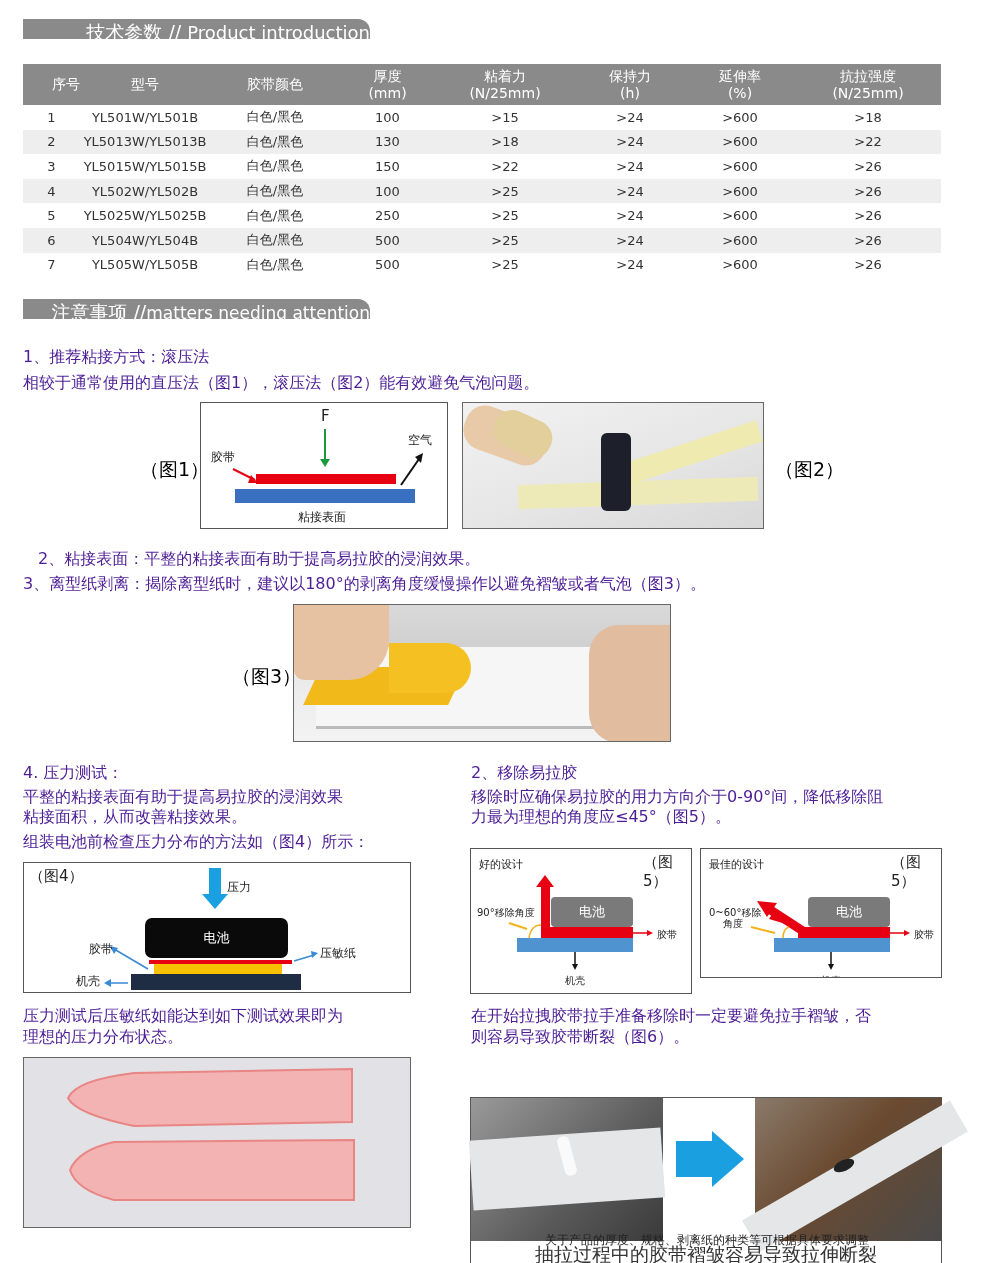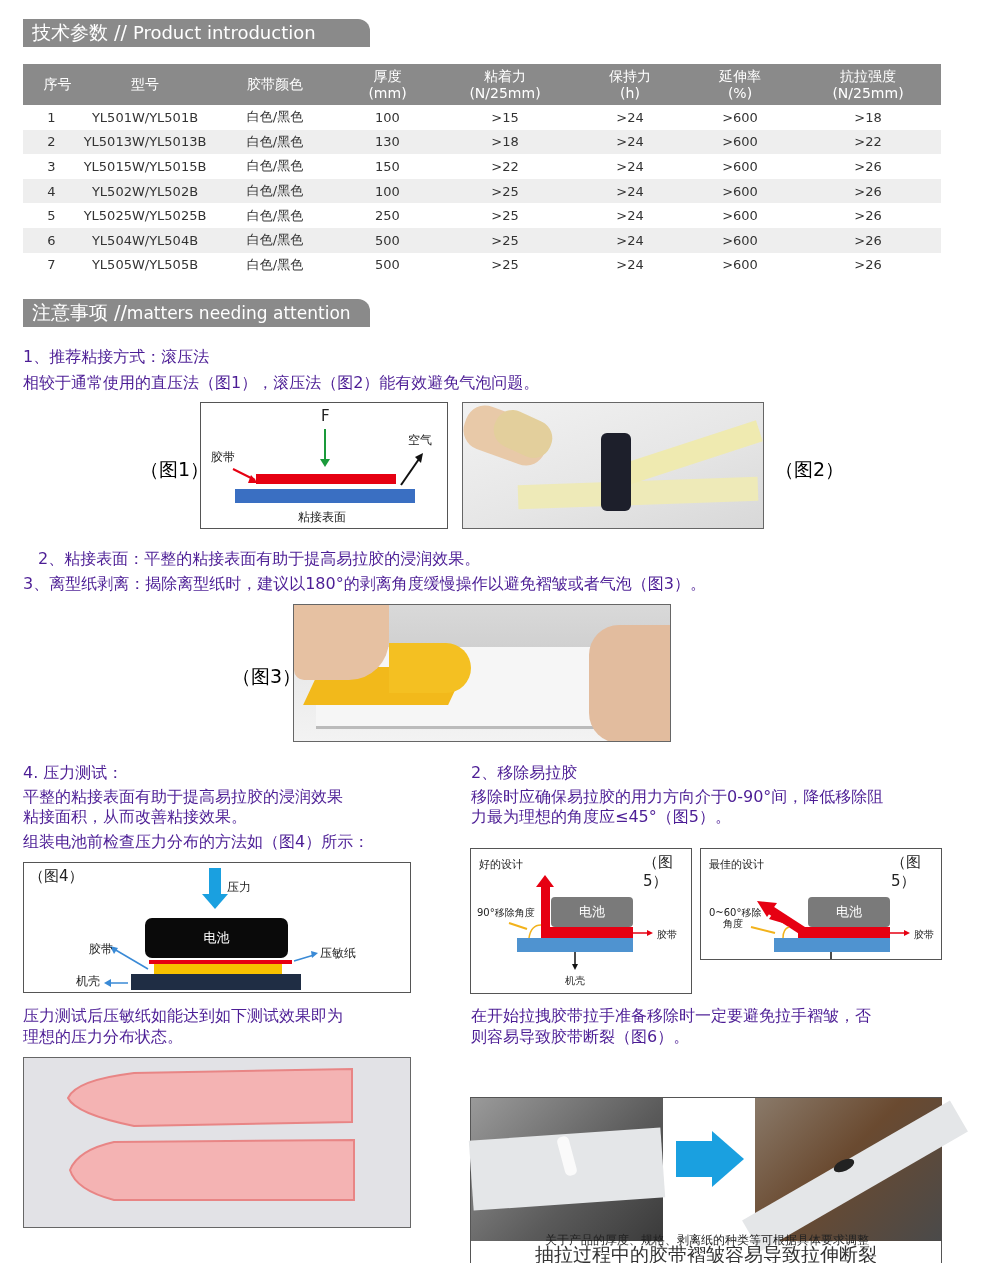--- a/index.html
+++ b/index.html
@@ -1,22 +1,22 @@
 <!DOCTYPE html>
 <html><head>
 <meta charset="utf-8">
 <style>
   * { box-sizing: border-box; margin: 0; padding: 0; }
   body { width: 1000px; height: 1263px; background: #ffffff; font-family: "DejaVu Sans", "Liberation Sans", sans-serif; color: #222; position: relative; overflow: hidden; }
   .abs { position: absolute; }
-  .section-header { position: absolute; left: 23px; height: 28px; background: #8a8a8a; color: #fff; font-size: 19px; line-height: 26px; padding-left: 9px; border-top-right-radius: 12px; white-space: nowrap; }
+  .section-header { position: absolute; left: 23px; height: 20px; background: #8a8a8a; color: #fff; font-size: 19px; line-height: 26px; padding-left: 9px; border-top-right-radius: 12px; white-space: nowrap; text-align: right; }
   .section-header .en { font-size: 18px; }
   table.spec { position: absolute; left: 23px; top: 64px; width: 918px; border-collapse: collapse; font-size: 13px; }
   table.spec th { background: #8a8a8a; color: #fff; font-weight: normal; font-size: 14px; line-height: 17px; height: 41px; text-align: center; }
-  table.spec th.left { text-align: center; padding-left: 12px; }
+  table.spec th.left { text-align: right; padding-left: 12px; }
   table.spec td { height: 24.6px; text-align: center; color: #333; }
   table.spec tr:nth-child(even) td { background: #eeeeee; }
   .p { position: absolute; font-size: 16px; color: #4c1d95; white-space: nowrap; }
   .fig-label { position: absolute; font-size: 19px; color: #000000; }
   .frame { position: absolute; border: 1.5px solid #555; background: #fff; overflow: hidden; }
   .photo { position: absolute; overflow: hidden; border: 1px solid #666; }
   .small { font-size: 12px; }
 </style>
 </head>
 <body>
@@ -244,21 +244,21 @@
     <line x1="104" y1="103" x2="104" y2="118" stroke="#111" stroke-width="1.5"></line>
       <polygon points="104,121 101,115 107,115" fill="#111"></polygon>
     <line x1="38" y1="74" x2="56" y2="80" stroke="#f2b21b" stroke-width="2"></line>
     <path d="M58,89 Q60,76 70,76" fill="none" stroke="#f2b21b" stroke-width="1.5"></path>
   </svg>
   <div class="abs" style="left:6px; top:57px; font-size:10px;">90°移除角度</div>
   <div class="abs" style="left:186px; top:79px; font-size:10px;">胶带</div>
   <div class="abs" style="left:94px; top:125px; font-size:10px;">机壳</div>
 </div>
 
-<div class="frame" style="left:700px; top:848px; width:242px; height:112px;">
+<div class="frame" style="left:700px; top:848px; width:242px; height:130px;">
   <div class="abs" style="left:8px; top:8px; font-size:11px;">最佳的设计</div>
   <div class="abs" style="left:190px; top:4px; font-size:15px;">（图5）</div>
   <div class="abs" style="left:107px; top:48px; width:82px; height:30px; background:#7a7a7a; border-radius:4px; color:#fff; font-size:13px; text-align:center; line-height:30px;">电池</div>
   <div class="abs" style="left:97px; top:78px; width:92px; height:11px; background:#e60012;"></div>
   <svg class="abs" style="left:0; top:0;" width="242" height="146">
     <polygon points="102,80 110,88 72,64 68,70" fill="#e60012"></polygon>
     <line x1="105" y1="84" x2="68" y2="60" stroke="#e60012" stroke-width="9"></line>
     <polygon points="56,52 76,54 66,68" fill="#e60012"></polygon>
     <line x1="189" y1="84" x2="205" y2="84" stroke="#e60012" stroke-width="1.5"></line>
       <polygon points="209,84 203,81 203,87" fill="#e60012"></polygon>

